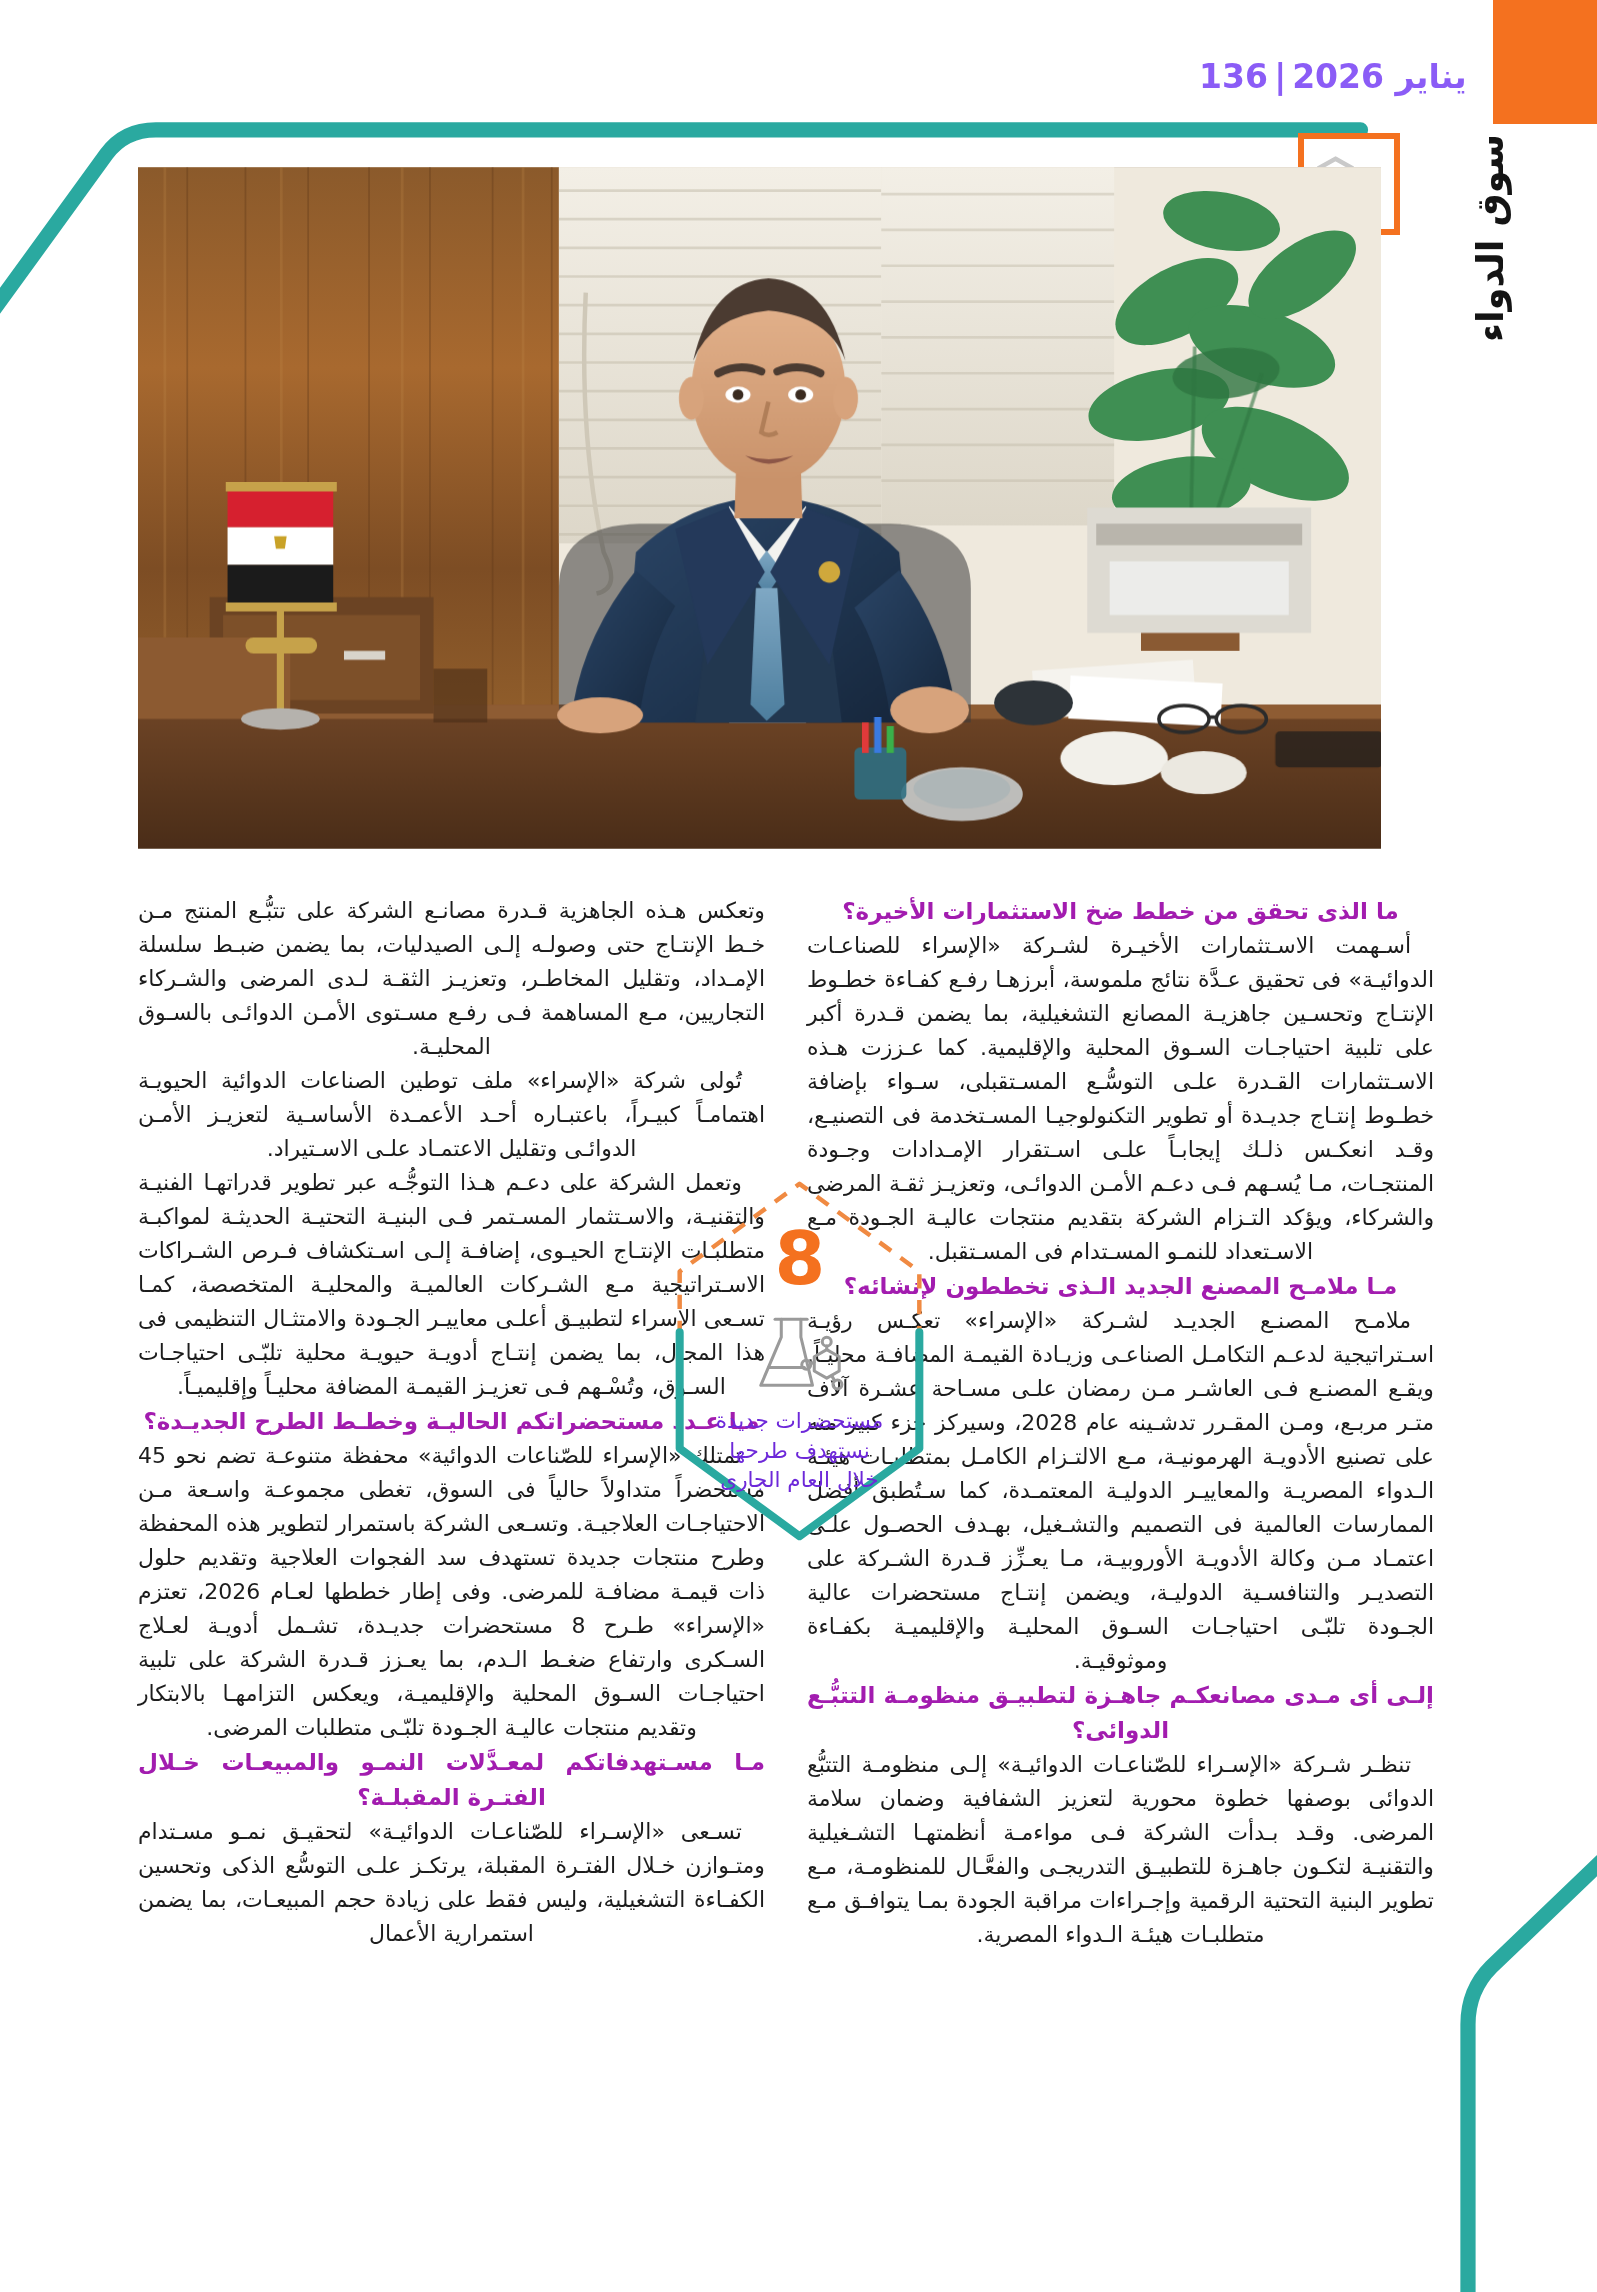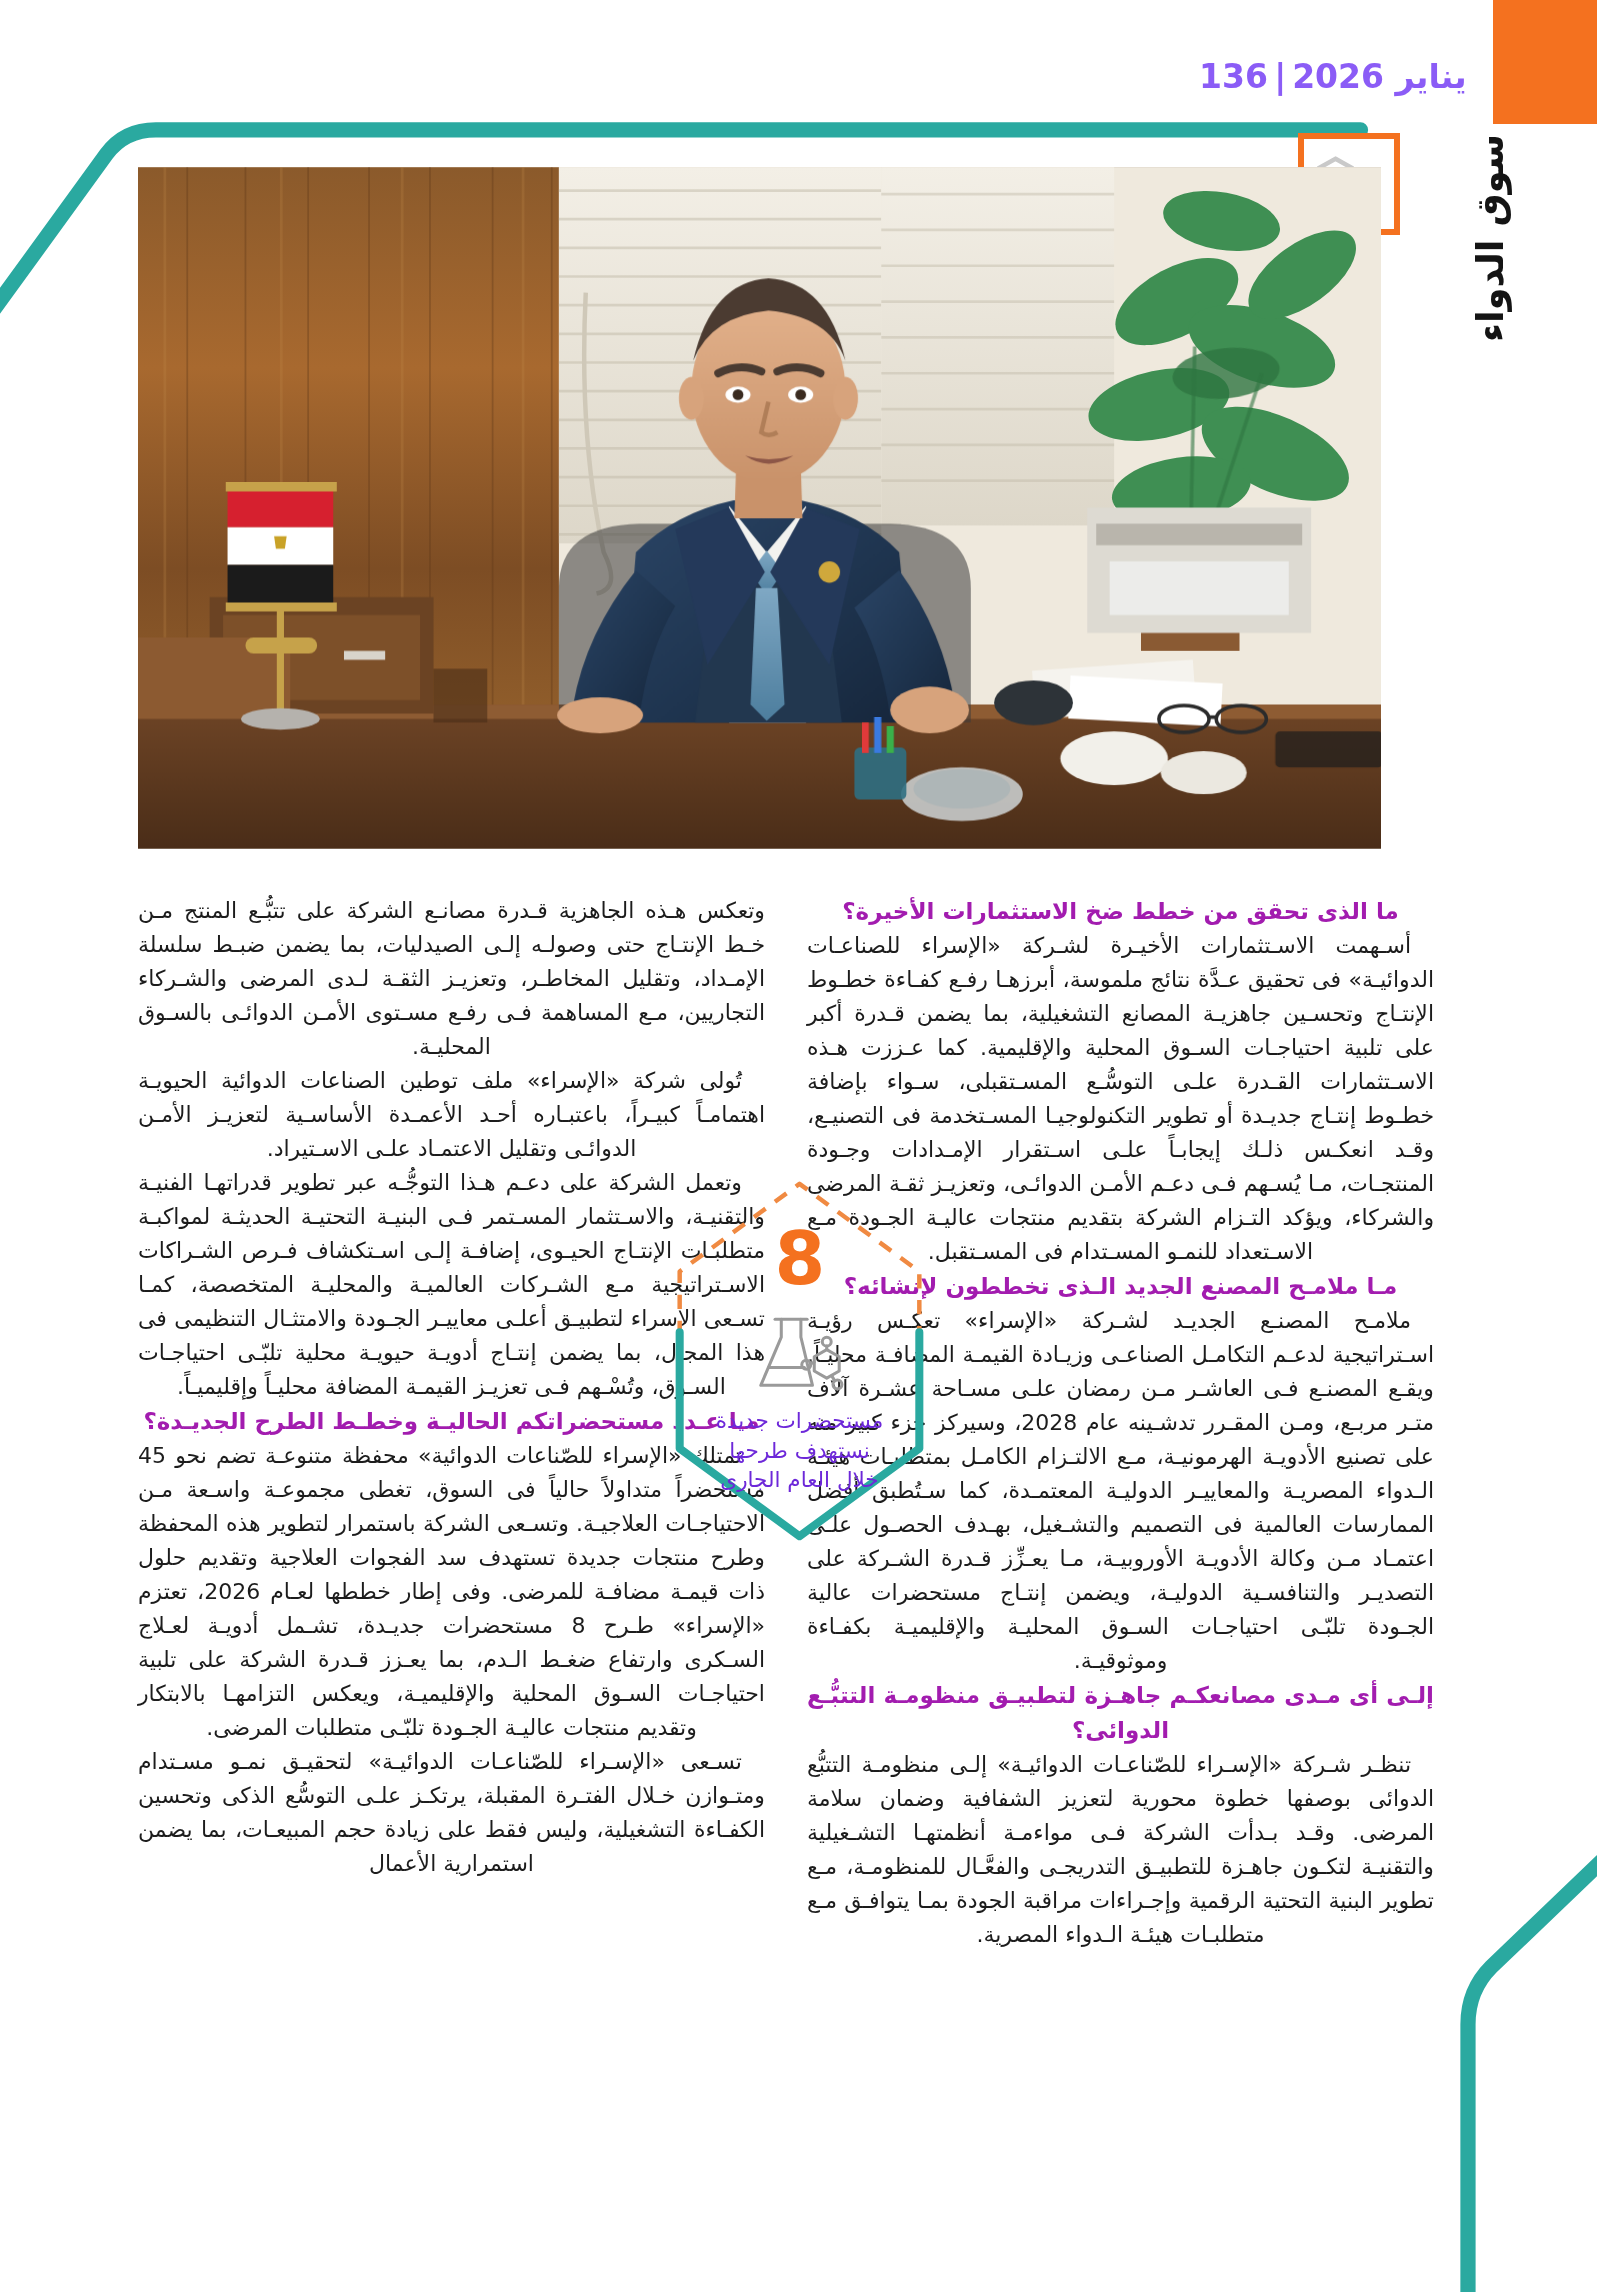--- a/index.html
+++ b/index.html
@@ -433,20 +433,21 @@
     <div class="q" data-bind="article.right_column.4.text">إلـى أى مـدى مصانعكـم جاهـزة لتطبيـق منظومـة التتبُّـع الدوائى؟</div>
     <p data-bind="article.right_column.5.text">تنظـر شـركة «الإسـراء للصّناعـات الدوائيـة» إلـى منظومـة التتبُّع الدوائى بوصفها خطوة محورية لتعزيز الشفافية وضمان سلامة المرضى. وقـد بـدأت الشركة فـى مواءمـة أنظمتهـا التشـغيلية والتقنيـة لتكـون جاهـزة للتطبيـق التدريجـى والفعَّـال للمنظومـة، مـع تطوير البنية التحتية الرقمية وإجـراءات مراقبة الجودة بمـا يتوافـق مـع متطلبـات هيئـة الـدواء المصرية.</p>
   </div>
 
   <div class="col col-left">
     <p class="noind" data-bind="article.left_column.0.text">وتعكس هـذه الجاهزية قـدرة مصانـع الشركة على تتبُّـع المنتج مـن خـط الإنتـاج حتى وصولـه إلـى الصيدليات، بما يضمن ضبـط سلسلة الإمـداد، وتقليل المخاطـر، وتعزيـز الثقـة لـدى المرضى والشـركاء التجاريين، مـع المساهمة فـى رفـع مسـتوى الأمـن الدوائـى بالسـوق المحليـة.</p>
     <p data-bind="article.left_column.2.text">تُولى شركة «الإسراء» ملف توطين الصناعات الدوائية الحيويـة اهتمامـاً كبيـراً، باعتبـاره أحـد الأعمـدة الأساسـية لتعزيـز الأمـن الدوائـى وتقليل الاعتمـاد علـى الاسـتيراد.</p>
     <p data-bind="article.left_column.3.text">وتعمل الشركة على دعـم هـذا التوجُّـه عبر تطوير قدراتهـا الفنيـة والتقنيـة، والاسـتثمار المسـتمر فـى البنيـة التحتيـة الحديثـة لمواكبـة متطلبـات الإنتـاج الحيـوى، إضافـة إلـى اسـتكشاف فـرص الشـراكات الاسـتراتيجية مـع الشـركات العالميـة والمحليـة المتخصصة، كمـا تسـعى الإسراء لتطبيـق أعلـى معاييـر الجـودة والامتثـال التنظيمى فى هذا المجال، بما يضمن إنتـاج أدويـة حيويـة محلية تلبّـى احتياجـات السـوق، وتُسْـهم فـى تعزيـز القيمـة المضافة محليـاً وإقليميـاً.</p>
     <div class="q" data-bind="article.left_column.4.text">مـا عـدد مستحضراتكم الحاليـة وخطـط الطرح الجديـدة؟</div>
     <p data-bind="article.left_column.5.text">تمتلك «الإسراء للصّناعات الدوائية» محفظة متنوعـة تضم نحو 45 مستحضراً متداولاً حالياً فى السوق، تغطى مجموعـة واسـعة مـن الاحتياجـات العلاجيـة. وتسـعى الشركة باستمرار لتطوير هذه المحفظة وطرح منتجات جديدة تستهدف سد الفجوات العلاجية وتقديم حلول ذات قيمـة مضافـة للمرضى. وفى إطار خططها لعـام 2026، تعتزم «الإسراء» طـرح 8 مستحضرات جديـدة، تشـمل أدويـة لعـلاج السـكرى وارتفاع ضغـط الـدم، بما يعـزز قـدرة الشركة على تلبية احتياجـات السـوق المحلية والإقليميـة، ويعكس التزامهـا بالابتكار وتقديم منتجات عاليـة الجـودة تلبّـى متطلبات المرضى.</p>
+    <div class="q" data-bind="article.left_column.6.text">مـا مسـتهدفاتكم لمعـدَّلات النمـو والمبيعـات خـلال الفتـرة المقبلـة؟</div>
     <p data-bind="article.left_column.7.text">تسـعى «الإسـراء للصّناعـات الدوائيـة» لتحقيـق نمـو مسـتدام ومتـوازن خـلال الفتـرة المقبلة، يرتكـز علـى التوسُّع الذكى وتحسين الكفـاءة التشغيلية، وليس فقط على زيادة حجم المبيعـات، بما يضمن استمرارية الأعمال</p>
   </div>
 
   <div class="info-badge">
     <svg width="279" height="378" viewBox="0 0 312 422" xmlns="http://www.w3.org/2000/svg">
 
       <path d="M 22 212 L 22 112 L 156 14 L 290 112 L 290 212" fill="none" stroke="#f08a42" stroke-width="5" stroke-dasharray="16 13" stroke-linejoin="round"></path>
 
       <path d="M 22 180 L 22 310 L 156 408 L 290 310 L 290 180" fill="none" stroke="#2aa9a0" stroke-width="9" stroke-linejoin="round" stroke-linecap="round"></path>
     </svg>

